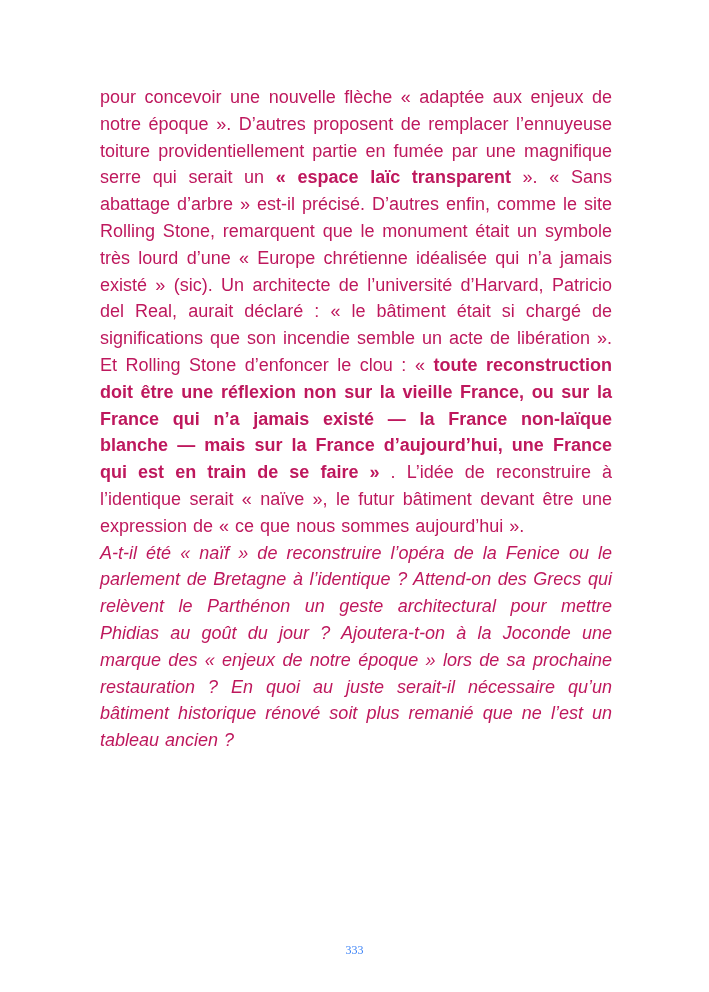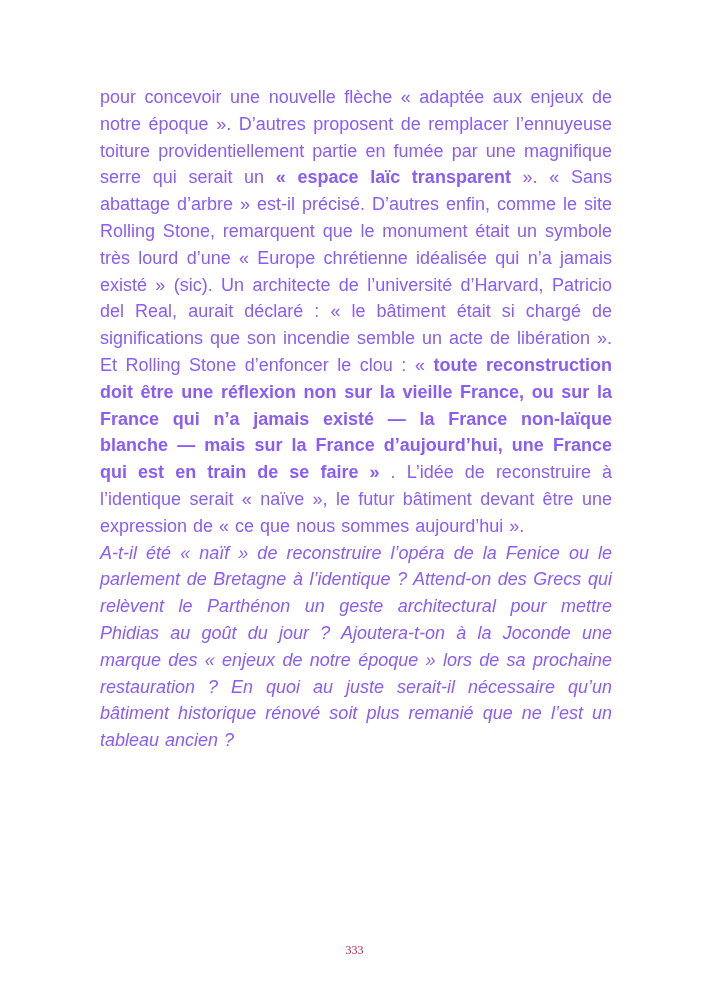--- a/index.html
+++ b/index.html
@@ -21,35 +21,35 @@
     top: 84px;
     width: 512px;
   }
   .para {
     margin: 0;
     padding: 0;
     text-align: justify;
     text-align-last: left;
     font-size: 18px;
     line-height: 26.8px;
-    color: #8b5cf6;
+    color: #be185d;
     word-spacing: 1px;
   }
   .run.normal { font-weight: 400; font-style: normal; }
   .run.bold   { font-weight: 700; font-style: normal; }
   .run.italic { font-weight: 400; font-style: italic; }
   .page-number {
     position: absolute;
     left: 0;
     right: 0;
     bottom: 34px;
     text-align: center;
     font-family: "Liberation Serif", serif;
     font-size: 12px;
-    color: #be185d;
+    color: #3b82f6;
   }
 </style>
 </head>
 <body>
 
 <div class="page">
   <div class="text-body">
       <p class="para"><span class="run normal">pour concevoir une nouvelle flèche « adaptée aux enjeux de notre époque ». D’autres proposent de remplacer l’ennuyeuse toiture providentiellement partie en fumée par une magnifique serre qui serait un </span><span class="run bold">« espace laïc transparent</span><span class="run normal">  ». « Sans abattage d’arbre » est-il précisé. D’autres enfin, comme le site Rolling Stone, remarquent que le monument était un symbole très lourd d’une « Europe chrétienne idéalisée qui n’a jamais existé » (sic). Un architecte de l’université d’Harvard, Patricio del Real, aurait déclaré : « le bâtiment était si chargé de significations que son incendie semble un acte de libération ». Et Rolling Stone d’enfoncer le clou : « </span><span class="run bold">toute reconstruction doit être une réflexion non sur la vieille France, ou sur la France qui n’a jamais existé — la France non-laïque blanche — mais sur la France d’aujourd’hui, une France qui est en train de se faire » </span><span class="run normal">. L’idée de reconstruire à l’identique serait « naïve », le futur bâtiment devant être une expression de « ce que nous sommes aujourd’hui ».</span></p>
       <p class="para"><span class="run italic">A-t-il été « naïf » de reconstruire l’opéra de la Fenice ou le parlement de Bretagne à l’identique ? Attend-on des Grecs qui relèvent le Parthénon un geste architectural pour mettre Phidias au goût du jour ? Ajoutera-t-on à la Joconde une marque des « enjeux de notre époque » lors de sa prochaine restauration ? En quoi au juste serait-il nécessaire qu’un bâtiment historique rénové soit plus remanié que ne l’est un tableau ancien ?</span></p>
     </div>

